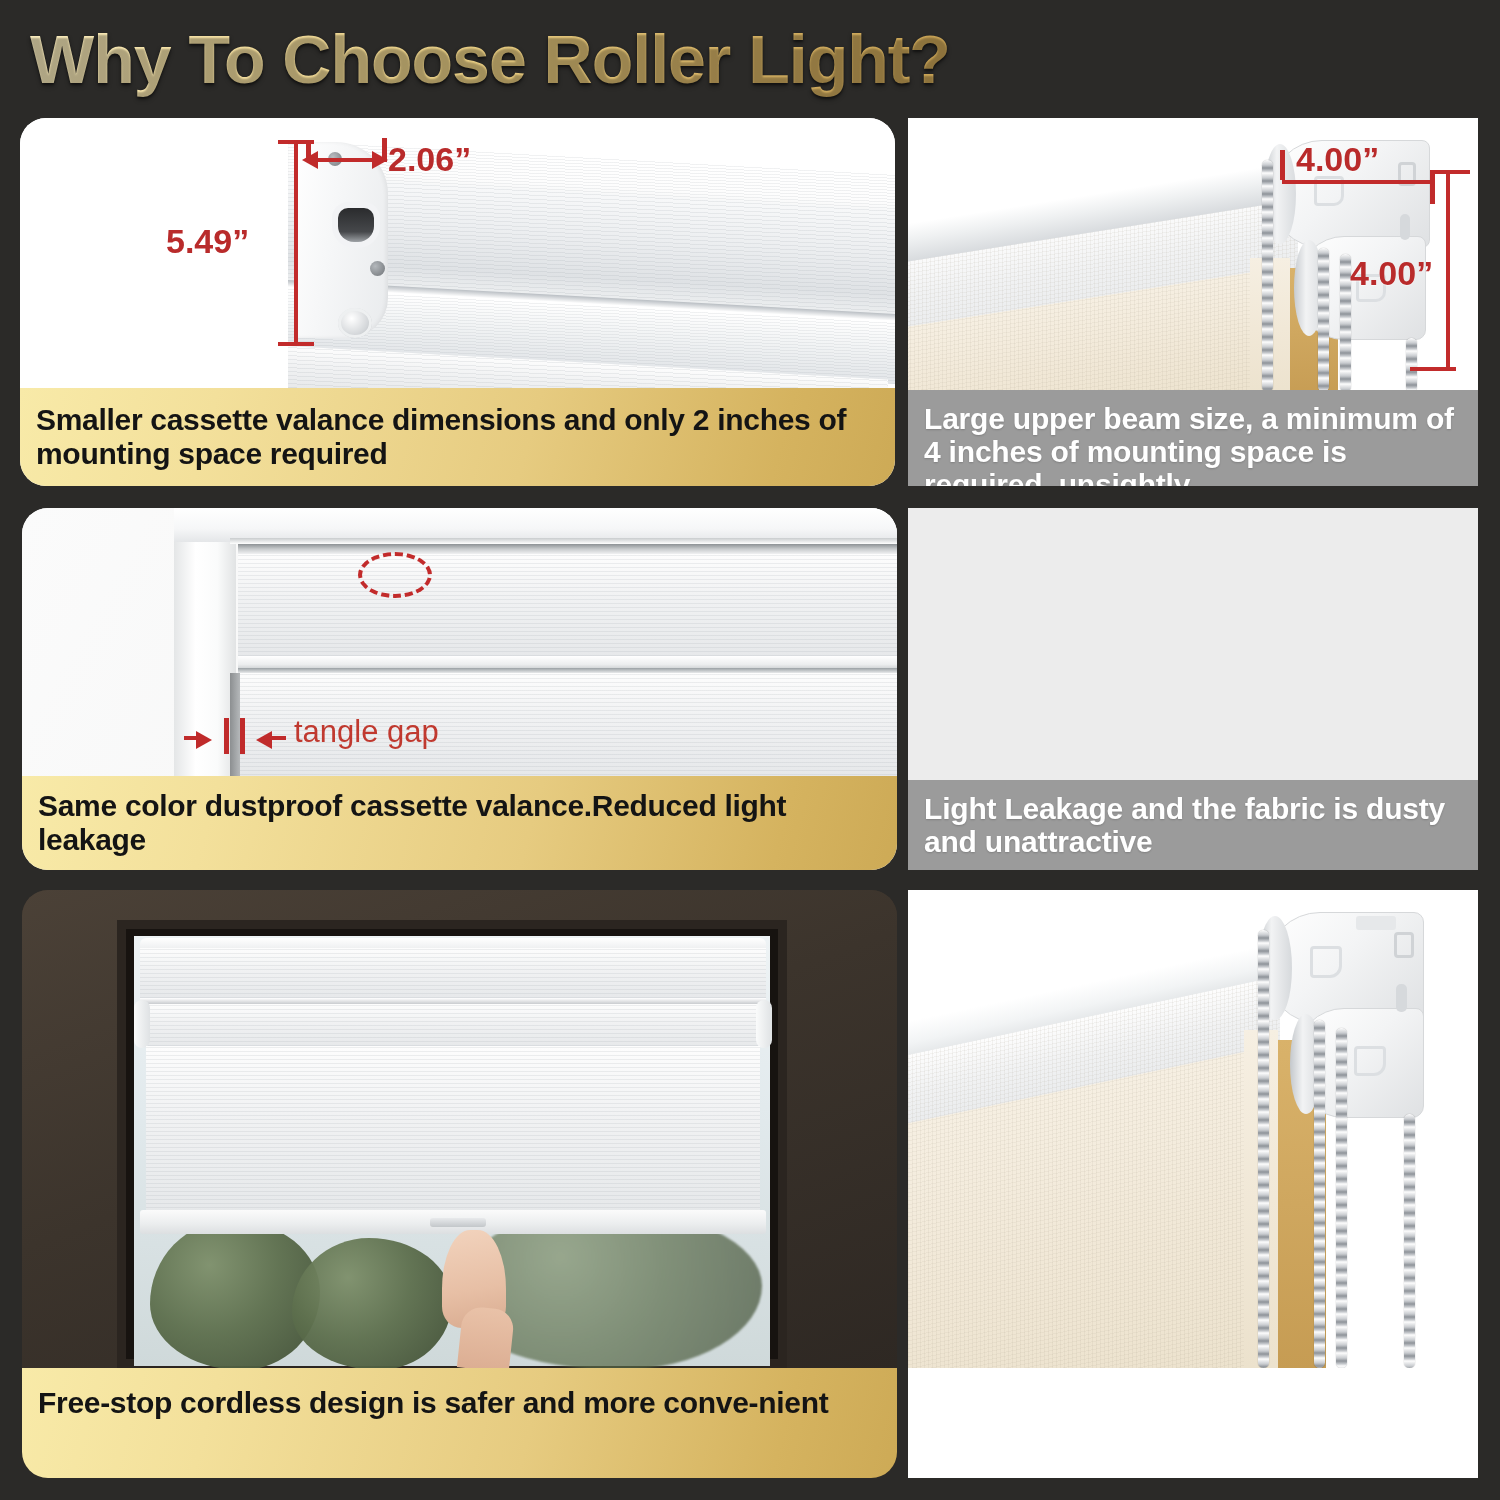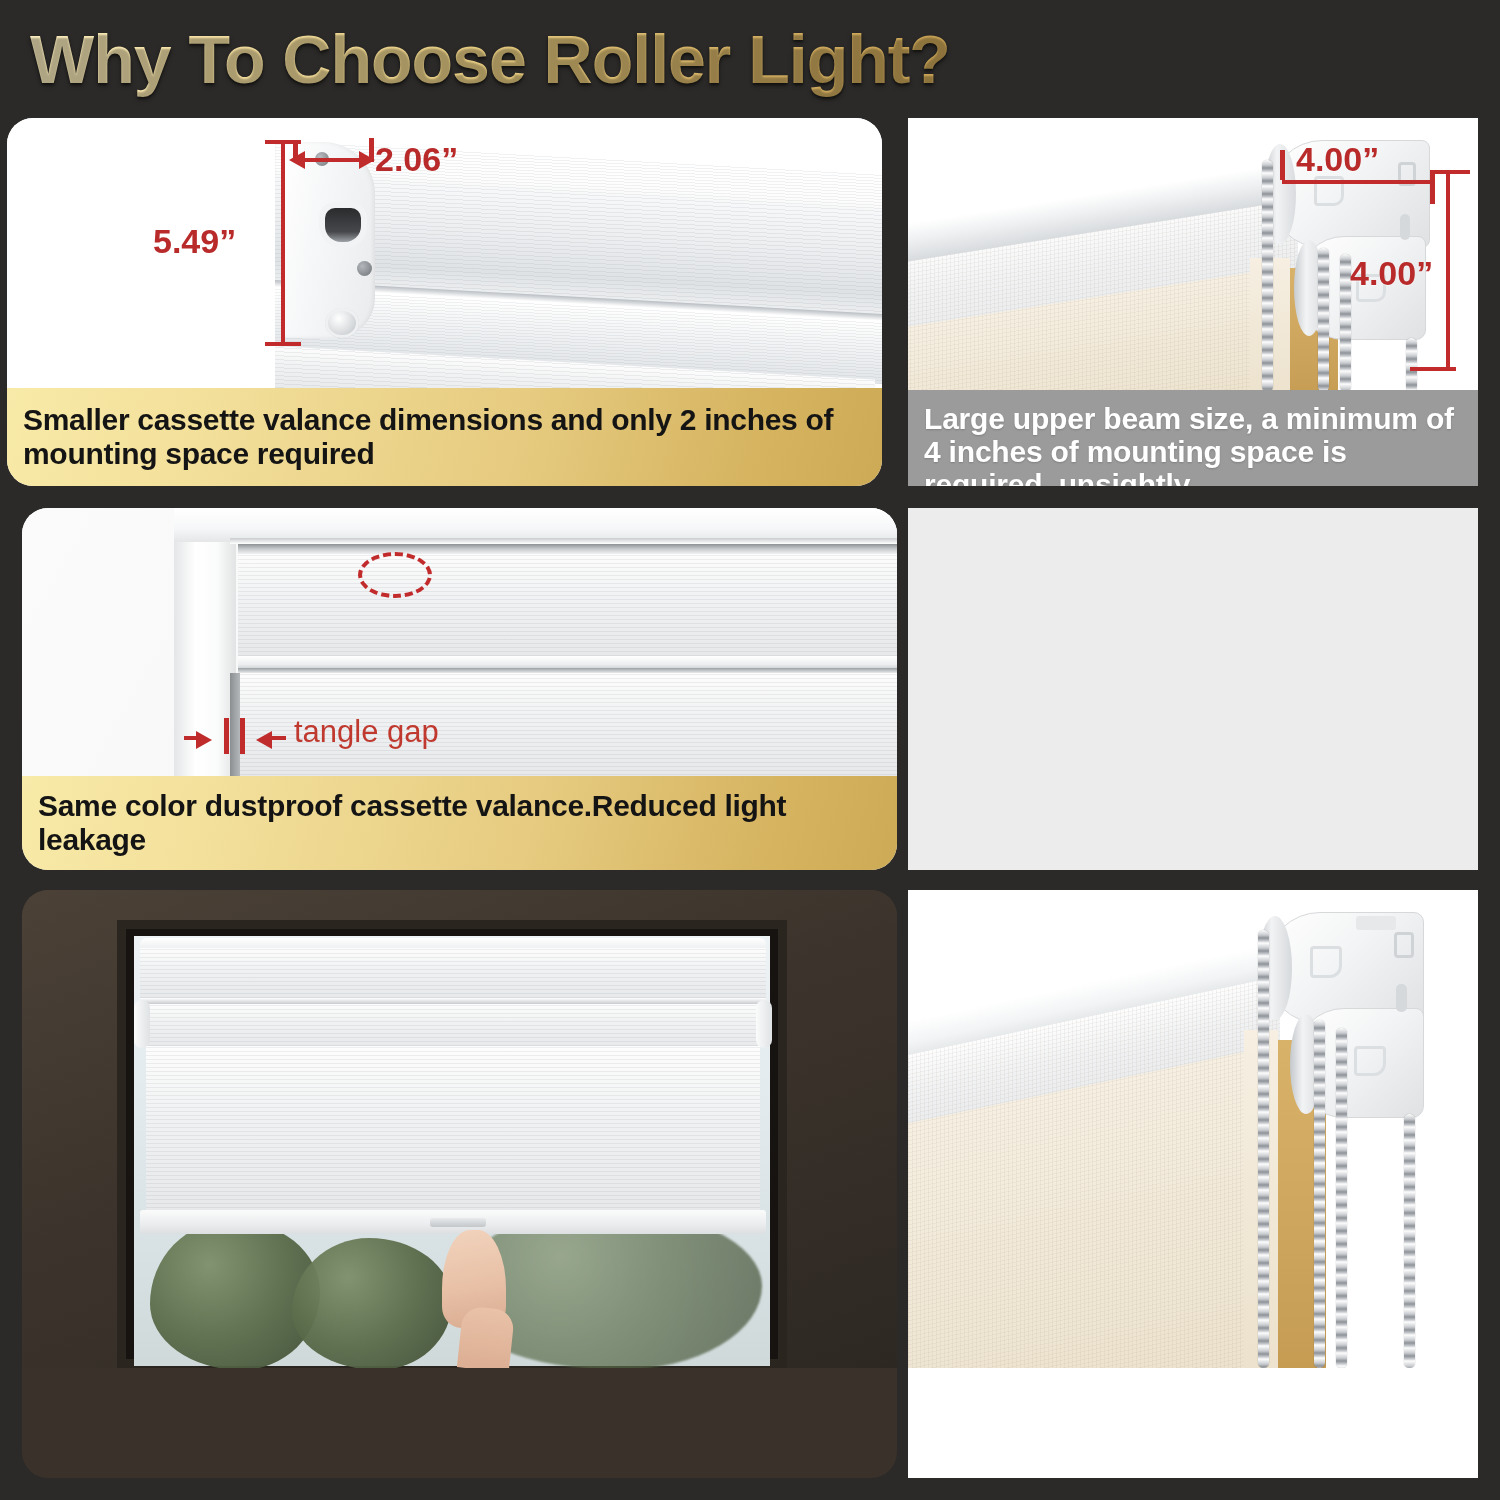--- a/index.html
+++ b/index.html
@@ -155,21 +155,21 @@
     border-radius:3px;
   }
 </style>
 </head>
 <body>
 
 <div id="title-bar">
   <div id="page-title">Why To Choose Roller Light?</div>
 </div>
 
-<div class="panel left" id="p1" style="left:7px; top:118px; width:875px; height:368px; background:#ffffff;">
+<div class="panel left" id="p1" style="left:20px; top:118px; width:875px; height:368px; background:#ffffff;">
 
   <div class="photo" id="ph1" style="height:270px;">
 
     <div class="val-body" style="left:268px; top:22px; width:640px; height:52px;
                 transform:skewY(3.2deg); transform-origin:left top;
                 border-top-left-radius:6px;
                 background:linear-gradient(180deg,#ffffff 0%,#fdfdfd 55%,#edeff0 100%);
                 box-shadow:inset 0 -2px 3px rgba(0,0,0,0.05);">
       <div class="texture fine"></div>
     </div>
@@ -336,20 +336,23 @@
   </div>
 
   <div class="cap gold" style="height:94px;">
     <span>Same color dustproof cassette valance.Reduced light leakage</span>
   </div>
 </div>
 
 <div class="panel right" id="p4" style="left:908px; top:508px; width:570px; height:362px; background:#ececec;">
 
 
+  <div class="cap gray" style="height:90px; align-items:flex-start; padding-top:12px;">
+    <span>Light Leakage and the fabric is dusty and unattractive</span>
+  </div>
 </div>
 
 <div class="panel left" id="p5" style="left:22px; top:890px; width:875px; height:588px; background:#3a322a;">
 
   <div class="photo" style="height:478px;">
     <div class="room"></div>
 
     <div class="win-frame" style="left:95px; top:30px; width:670px; height:448px;"></div>
 
     <div class="sky" style="left:112px; top:46px; width:636px; height:430px;"></div>
@@ -381,20 +384,23 @@
     <div class="bottom-rail" style="left:118px; top:320px; width:626px; height:24px;"></div>
     <div style="position:absolute; left:408px; top:328px; width:56px; height:9px;
                 background:linear-gradient(180deg,#e8eaec,#c3c7ca); border-radius:3px;"></div>
 
     <div class="hand" style="left:420px; top:340px; width:64px; height:98px;"></div>
     <div style="position:absolute; left:438px; top:418px; width:52px; height:62px;
                 background:linear-gradient(180deg,#e9c2a8 0%,#dcae93 100%);
                 border-radius:20px 20px 0 0; transform:rotate(6deg);"></div>
   </div>
 
+  <div class="cap gold" style="height:110px; align-items:flex-start; padding-top:18px;">
+    <span>Free-stop cordless design is safer and more conve-nient</span>
+  </div>
 </div>
 
 <div class="panel right" id="p6" style="left:908px; top:890px; width:570px; height:588px; background:#ffffff;">
 
   <div class="photo" style="height:478px;">
     <div style="position:absolute; inset:0; background:#ffffff;"></div>
 
     <div class="roller-tube" style="left:-8px; top:50px; width:390px; height:44px;
                 transform:skewY(-12deg); transform-origin:right top;
                 background:linear-gradient(180deg,#ffffff 0%,#f2f4f5 50%,#dde0e2 100%);"></div>

